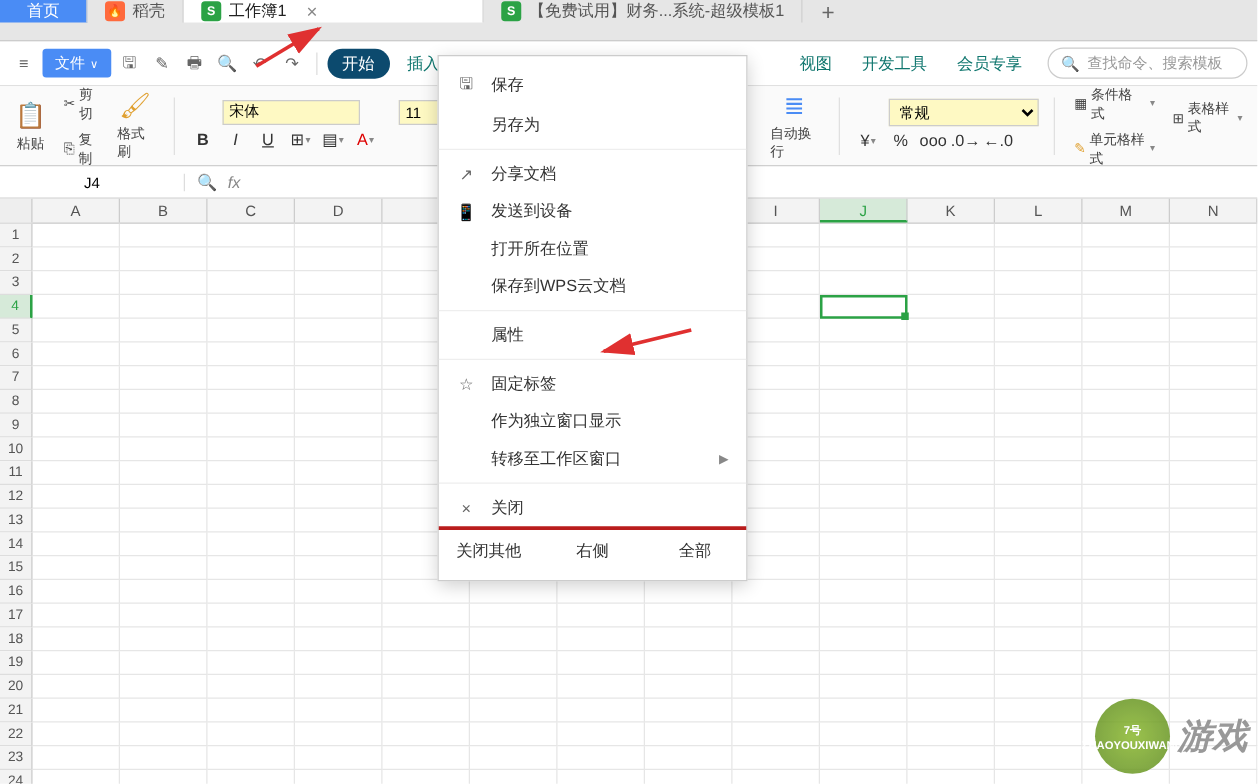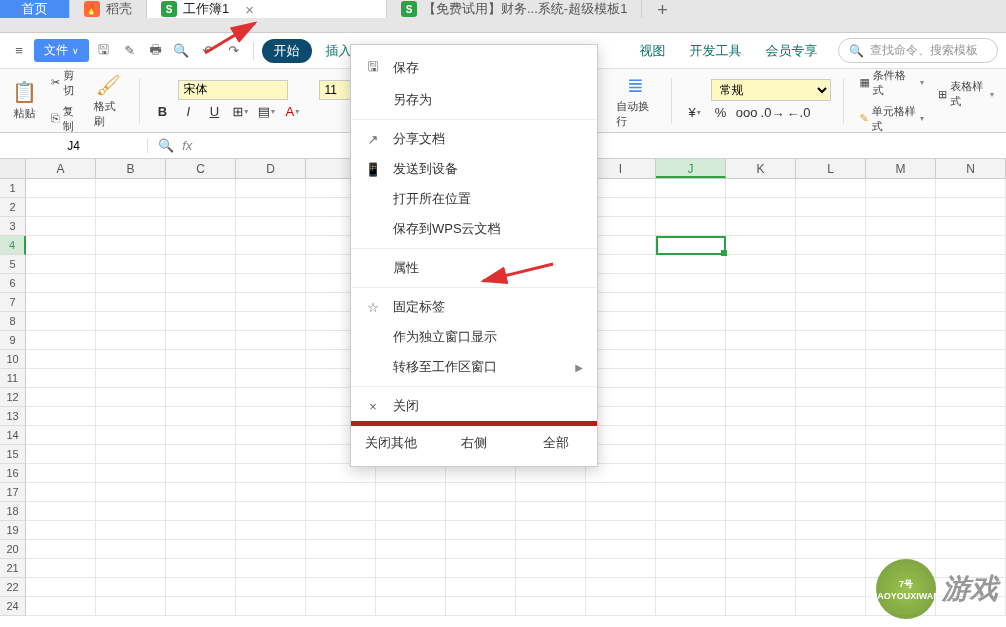--- a/index.html
+++ b/index.html
@@ -57,21 +57,21 @@
 
 .sel-cell { position: absolute; border: 2px solid #2ba245; background: rgba(255,255,255,0.3); pointer-events: none; }
 .sel-cell::after { content: ''; position: absolute; right: -3px; bottom: -3px; width: 6px; height: 6px; background: #2ba245; }
 
 
 .context-menu { position: absolute; left: 350px; top: 44px; width: 248px; background: #fff; border: 1px solid #ccc; box-shadow: 0 4px 14px rgba(0,0,0,.2); padding: 6px 0; }
 .cm-item { display: flex; align-items: center; padding: 6px 14px; gap: 12px; font-size: 13px; color: #333; cursor: pointer; }
 .cm-icon { width: 16px; color: #666; display: inline-flex; justify-content: center; font-size: 13px; }
 .cm-sub { margin-left: auto; font-size: 10px; color: #888; }
 .cm-sep { height: 1px; background: #eee; margin: 4px 0; }
-.cm-footer { display: flex; border-top: 5px solid #b91c1c; }
+.cm-footer { display: flex; border-top: 3px solid #b91c1c; }
 .cm-footer > div { flex: 1; padding: 8px 14px; font-size: 13px; color: #333; cursor: pointer; }
 .cm-footer > div + div { text-align: center; font-family: Liberation Serif, serif; }
 
 
 .arrow-svg { position: absolute; pointer-events: none; }
 
 
 .watermark { position: absolute; right: 8px; bottom: 8px; opacity: 0.85; display: flex; align-items: center; gap: 6px; }
 .wm-badge { width: 60px; height: 60px; border-radius: 50%; background: radial-gradient(circle,#8ab82e,#5d8a1f); display: flex; align-items: center; justify-content: center; color: #fff; font-size: 9px; text-align: center; font-weight: bold; }
 .wm-text { font-size: 28px; color: #888; font-style: italic; font-weight: bold; }
@@ -593,20 +593,37 @@
         <div class="cell"></div>
         <div class="cell"></div>
         <div class="cell"></div>
         <div class="cell"></div>
         <div class="cell"></div>
         <div class="cell"></div>
         <div class="cell"></div>
         <div class="cell"></div>
       </div>
       <div class="row">
+        <div class="row-h">23</div>
+        <div class="cell"></div>
+        <div class="cell"></div>
+        <div class="cell"></div>
+        <div class="cell"></div>
+        <div class="cell"></div>
+        <div class="cell"></div>
+        <div class="cell"></div>
+        <div class="cell"></div>
+        <div class="cell"></div>
+        <div class="cell"></div>
+        <div class="cell"></div>
+        <div class="cell"></div>
+        <div class="cell"></div>
+        <div class="cell"></div>
+      </div>
+      <div class="row">
         <div class="row-h">24</div>
         <div class="cell"></div>
         <div class="cell"></div>
         <div class="cell"></div>
         <div class="cell"></div>
         <div class="cell"></div>
         <div class="cell"></div>
         <div class="cell"></div>
         <div class="cell"></div>
         <div class="cell"></div>

